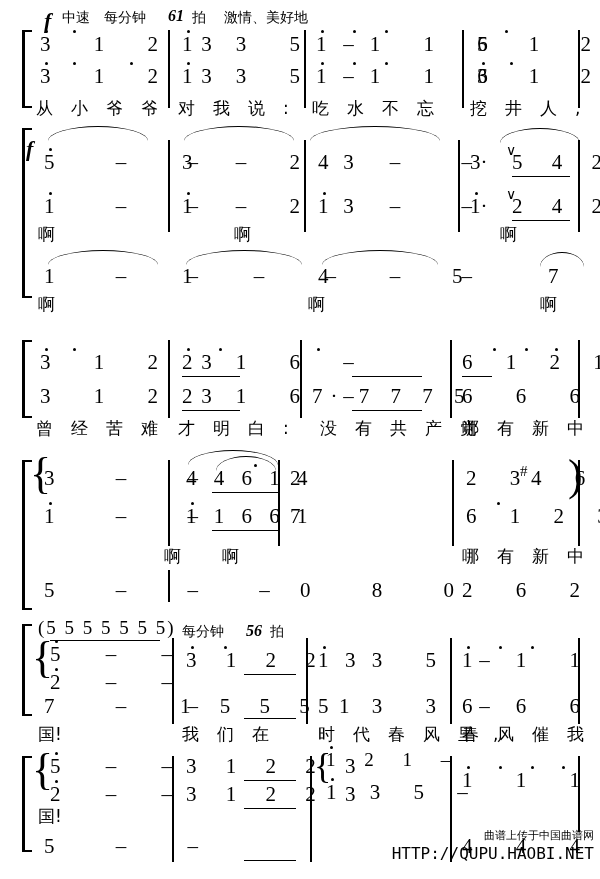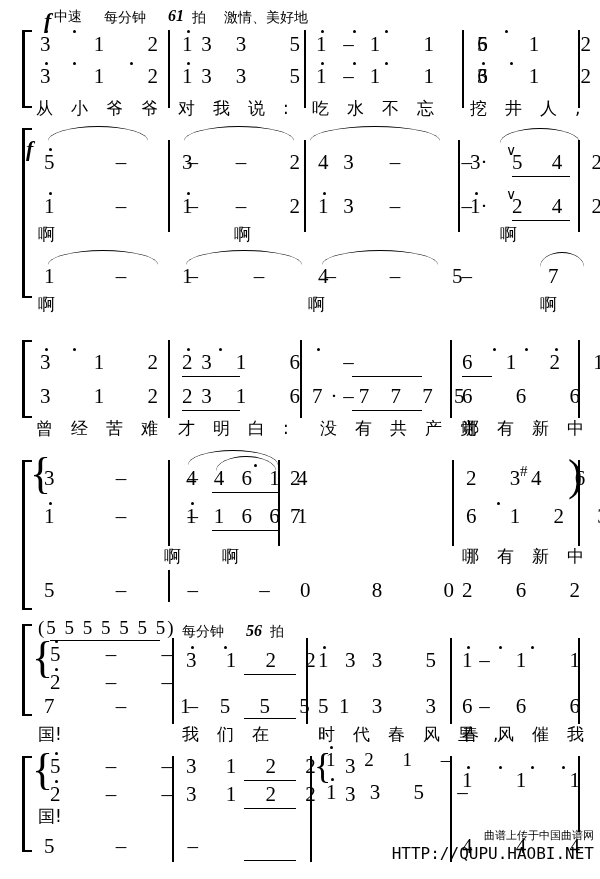--- a/index.html
+++ b/index.html
@@ -34,21 +34,21 @@
 
   
   .beam{position:absolute;height:1.4px;background:#000;}
 </style>
 </head>
 <body>
 
 <div class="sheet">
 
   <div class="abs dyn" style="left:44px;top:8px;">f</div>
-  <div class="abs tempo" style="left:54px;top:10px;font-family:Liberation Serif, serif;">中速</div>
+  <div class="abs tempo" style="left:62px;top:10px;">中速</div>
   <div class="abs tempo" style="left:104px;top:10px;">每分钟</div>
   <div class="abs tempo" style="left:168px;top:8px;font-family:'Liberation Serif',serif;font-style:italic;font-weight:bold;font-size:16px;">61</div>
   <div class="abs tempo" style="left:192px;top:10px;">拍</div>
   <div class="abs tempo" style="left:224px;top:10px;">激情、美好地</div>
 
   <div class="bar" style="left:22px;top:30px;height:78px;width:3px;"></div>
   <div class="hline" style="left:22px;top:30px;width:10px;"></div>
   <div class="hline" style="left:22px;top:106px;width:10px;"></div>
 
   <div class="abs num" style="left:40px;top:34px;letter-spacing:19px;">3 1 2 3</div>

